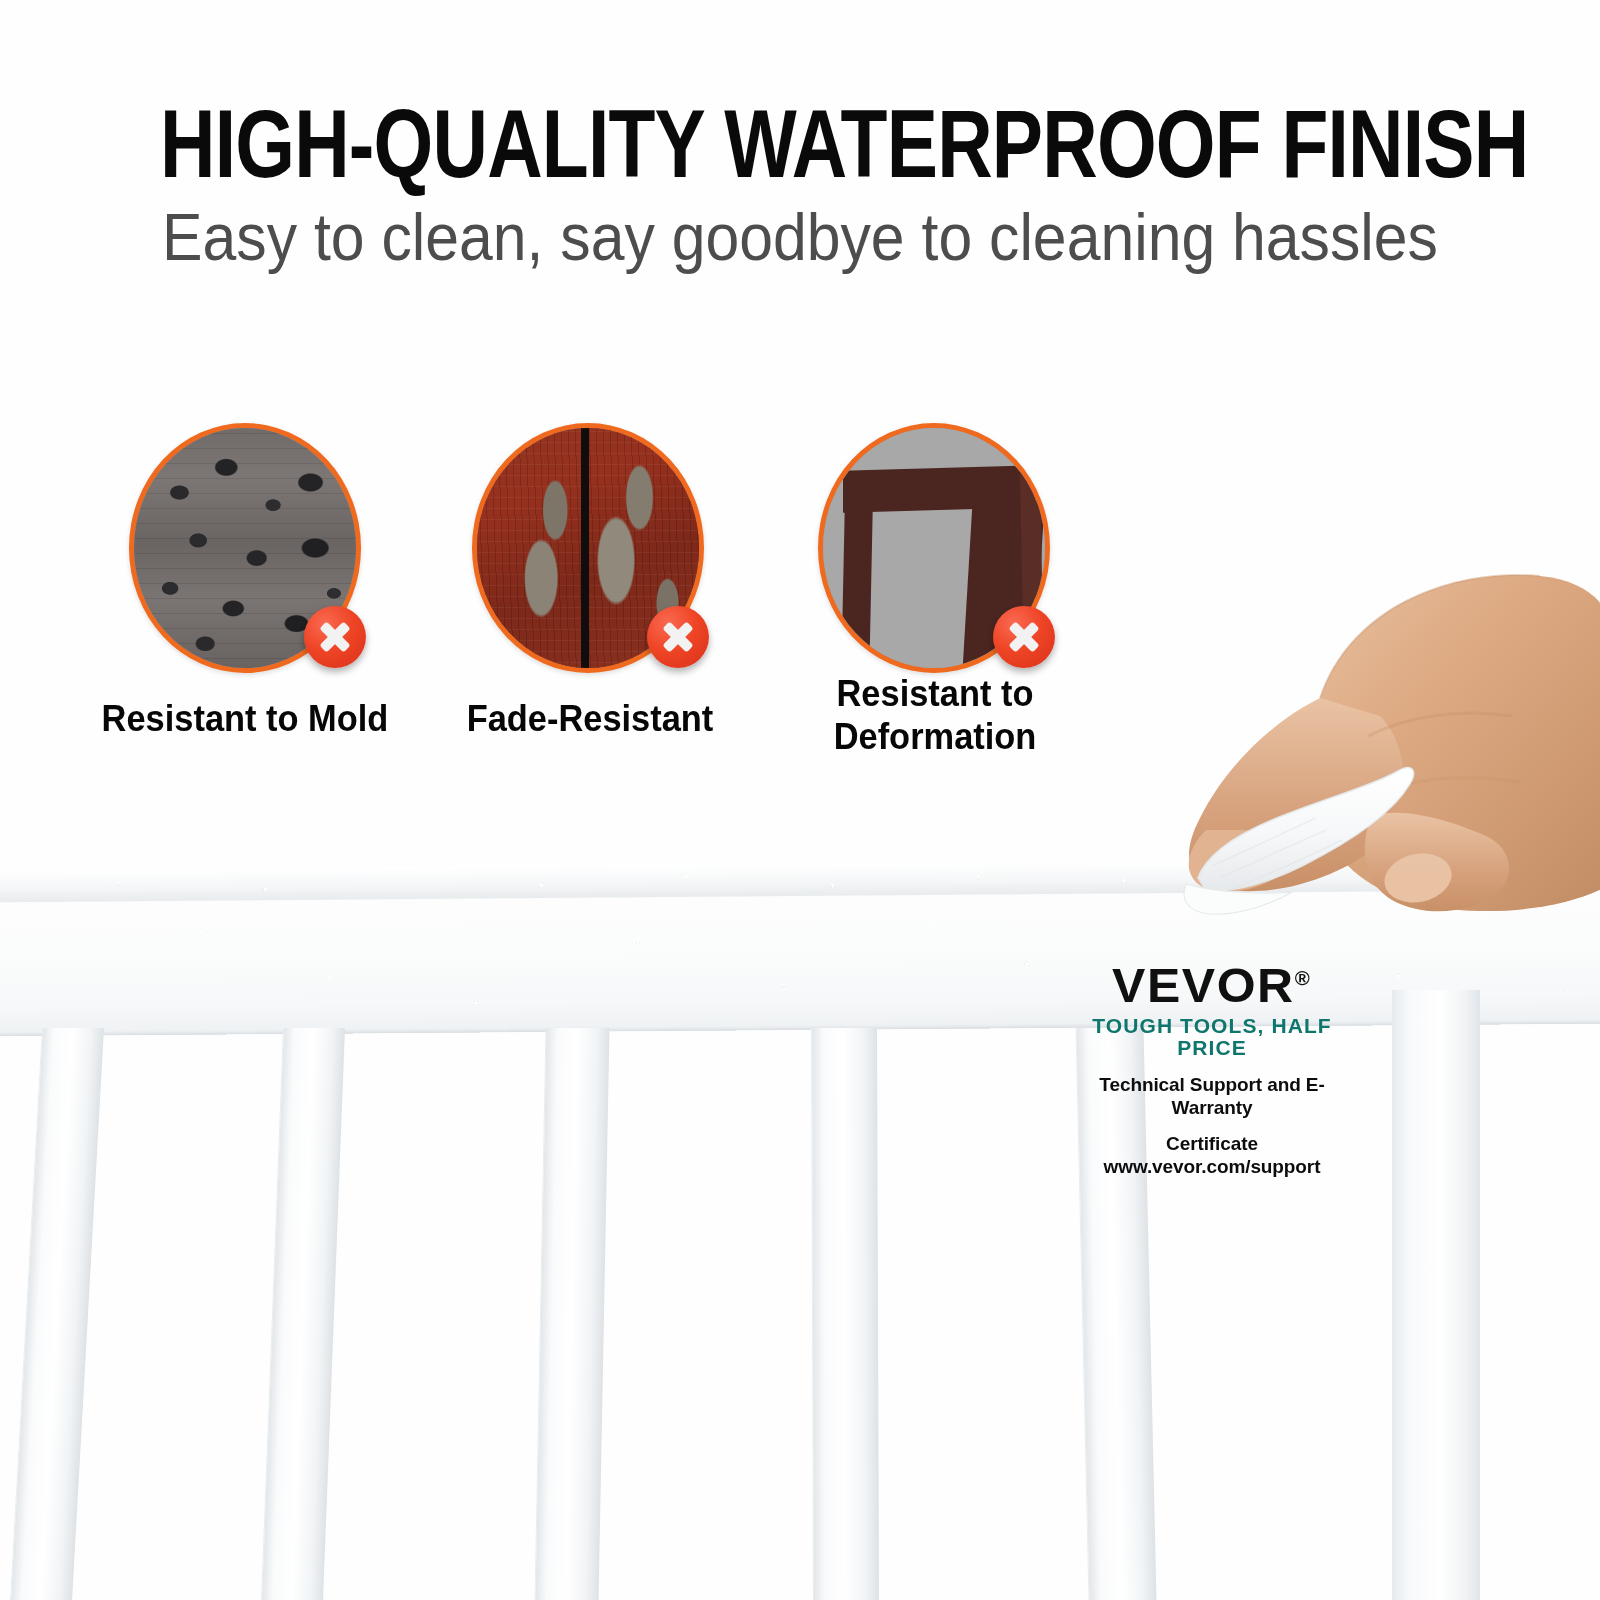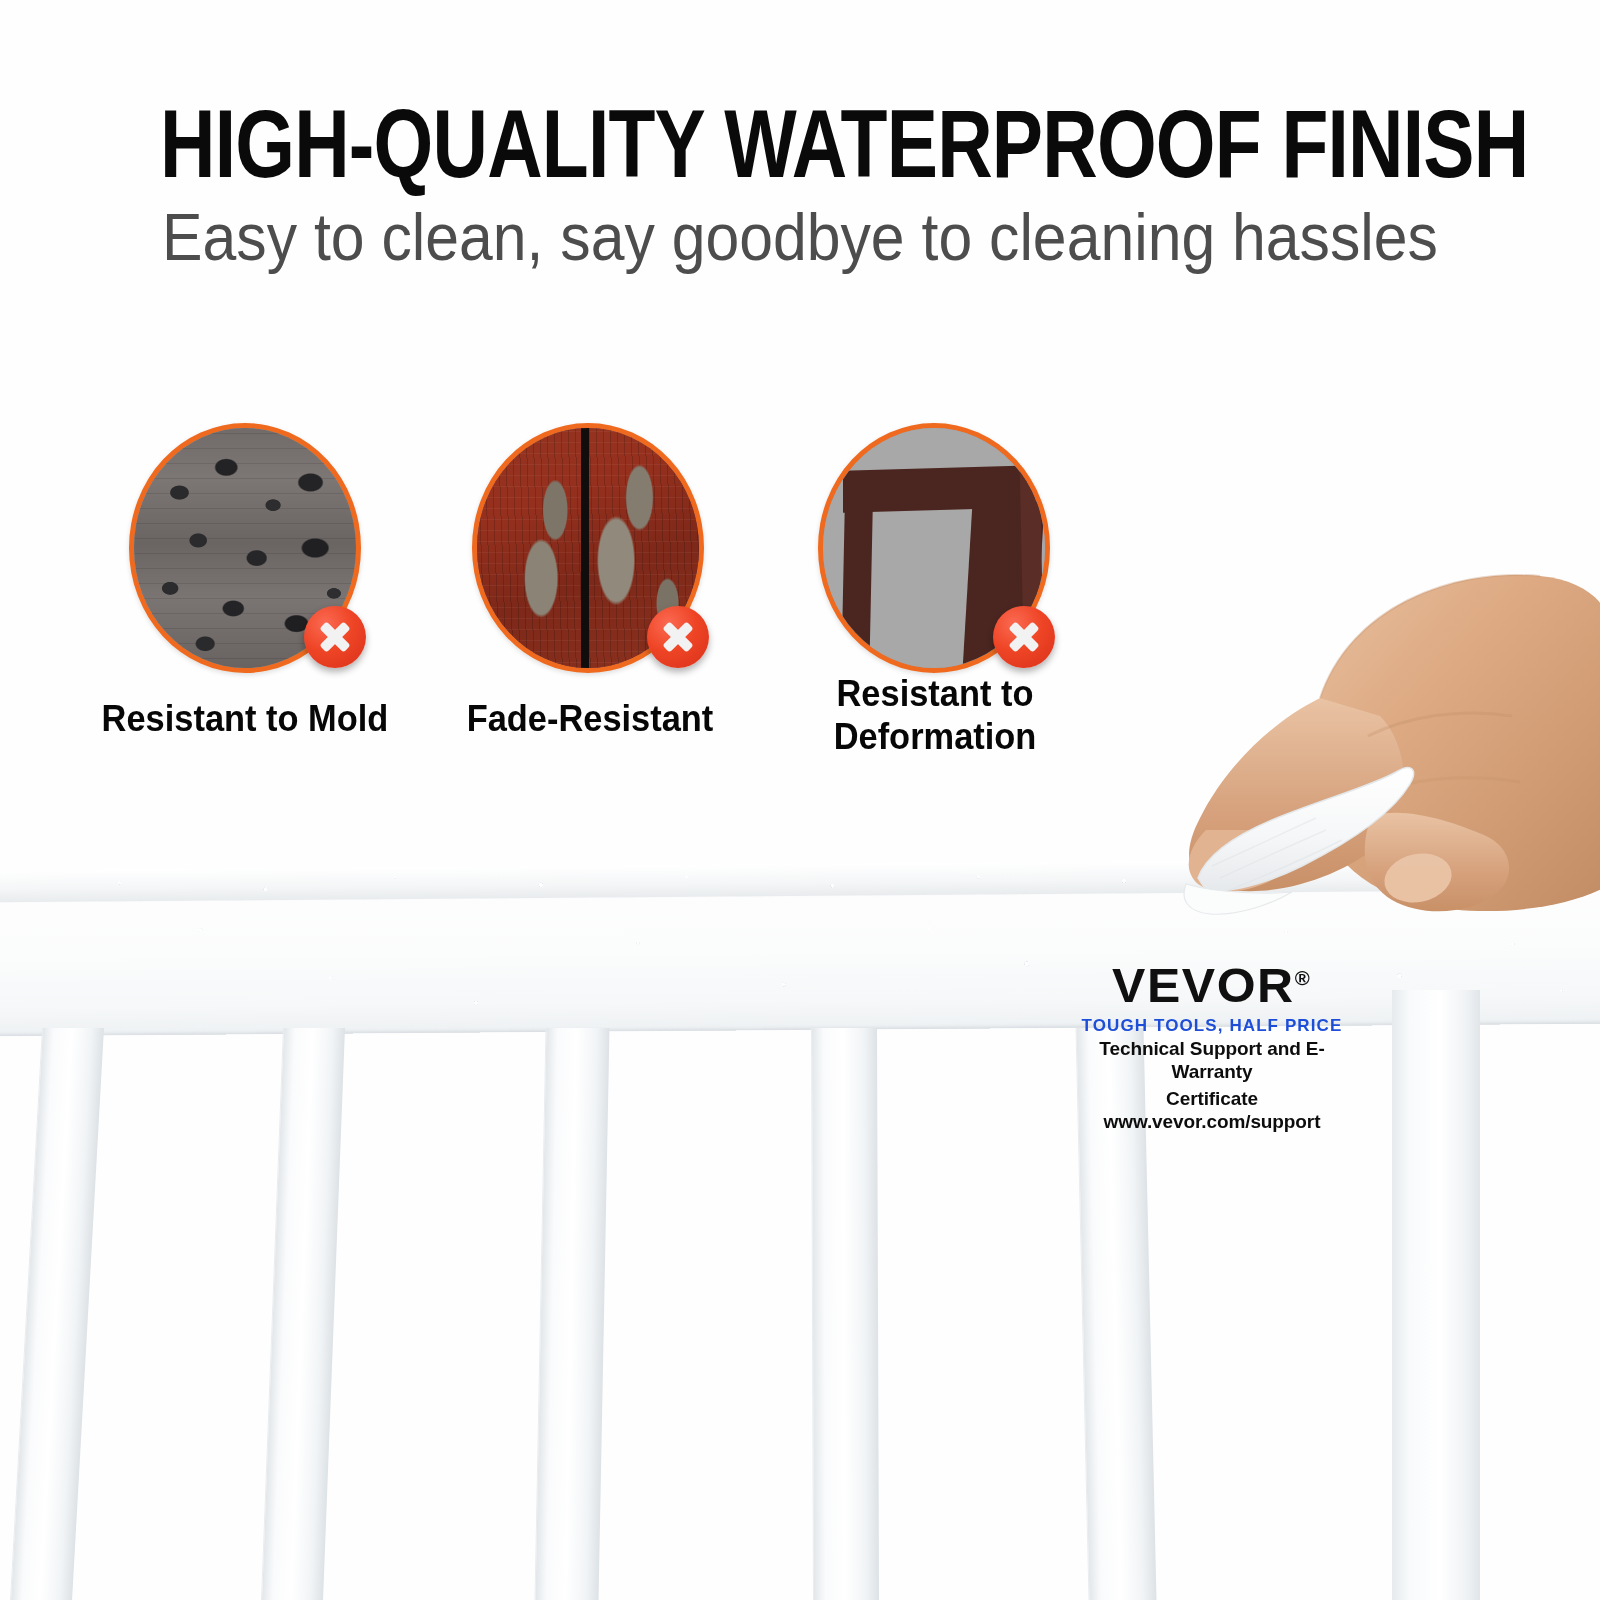--- a/index.html
+++ b/index.html
@@ -170,26 +170,26 @@
 
   
   .brand { position:absolute; left:1062px; top:952px; width:300px; text-align:center; }
   .brand-name {
     font-weight:bold; font-size:49px; line-height:52px; color:#101010;
     letter-spacing:1.5px; position:relative; display:inline-block;
     transform:scaleX(1.02);
   }
   .brand-reg { font-size:20px; vertical-align:super; font-weight:bold; }
   .brand-tag {
-    font-weight:bold; font-size:17px; line-height:22px; color:#1d4ed8;
+    font-weight:bold; font-size:21px; line-height:22px; color:#0f766e;
     letter-spacing:1.1px; margin-top:4px;
   }
   .brand-support {
     font-weight:bold; font-size:19px; line-height:23px; color:#0d0d0d;
-    letter-spacing:-0.1px;
+    margin-top:14px; letter-spacing:-0.1px;
   }
 
   
   .hand-layer { position:absolute; left:1020px; top:548px; width:600px; height:420px; }
   .hand-svg { position:absolute; left:0; top:0; }
 </style>
 </head>
 <body>
 
 <div id="stage">
@@ -251,21 +251,21 @@
     <div class="baluster" style="left:540px; width:64px;  transform:skewX(-1.1deg);"></div>
     <div class="baluster" style="left:812px; width:66px;  transform:skewX(0.2deg);"></div>
     <div class="baluster" style="left:1082px;width:68px;  transform:skewX(1.3deg);"></div>
     <div class="post-right"></div>
   </div>
 
   <div class="brand">
     <div class="brand-name"><span>VEVOR</span><span class="brand-reg">®</span></div>
     <div class="brand-tag">TOUGH TOOLS, HALF PRICE</div>
     <div class="brand-support">Technical Support and E-Warranty</div>
-    <div class="brand-support" style="margin-top:4px;">Certificate www.vevor.com/support</div>
+    <div class="brand-support" style="margin-top:13px;">Certificate www.vevor.com/support</div>
   </div>
 
   <div class="hand-layer">
     <svg class="hand-svg" width="600" height="420" viewBox="0 0 600 420">
       <defs>
         <linearGradient id="skin" x1="0" y1="0" x2="1" y2="1">
           <stop offset="0%" stop-color="#e8c0a0"></stop>
           <stop offset="35%" stop-color="#ddaa83"></stop>
           <stop offset="70%" stop-color="#cf9a72"></stop>
           <stop offset="100%" stop-color="#c08a63"></stop>

